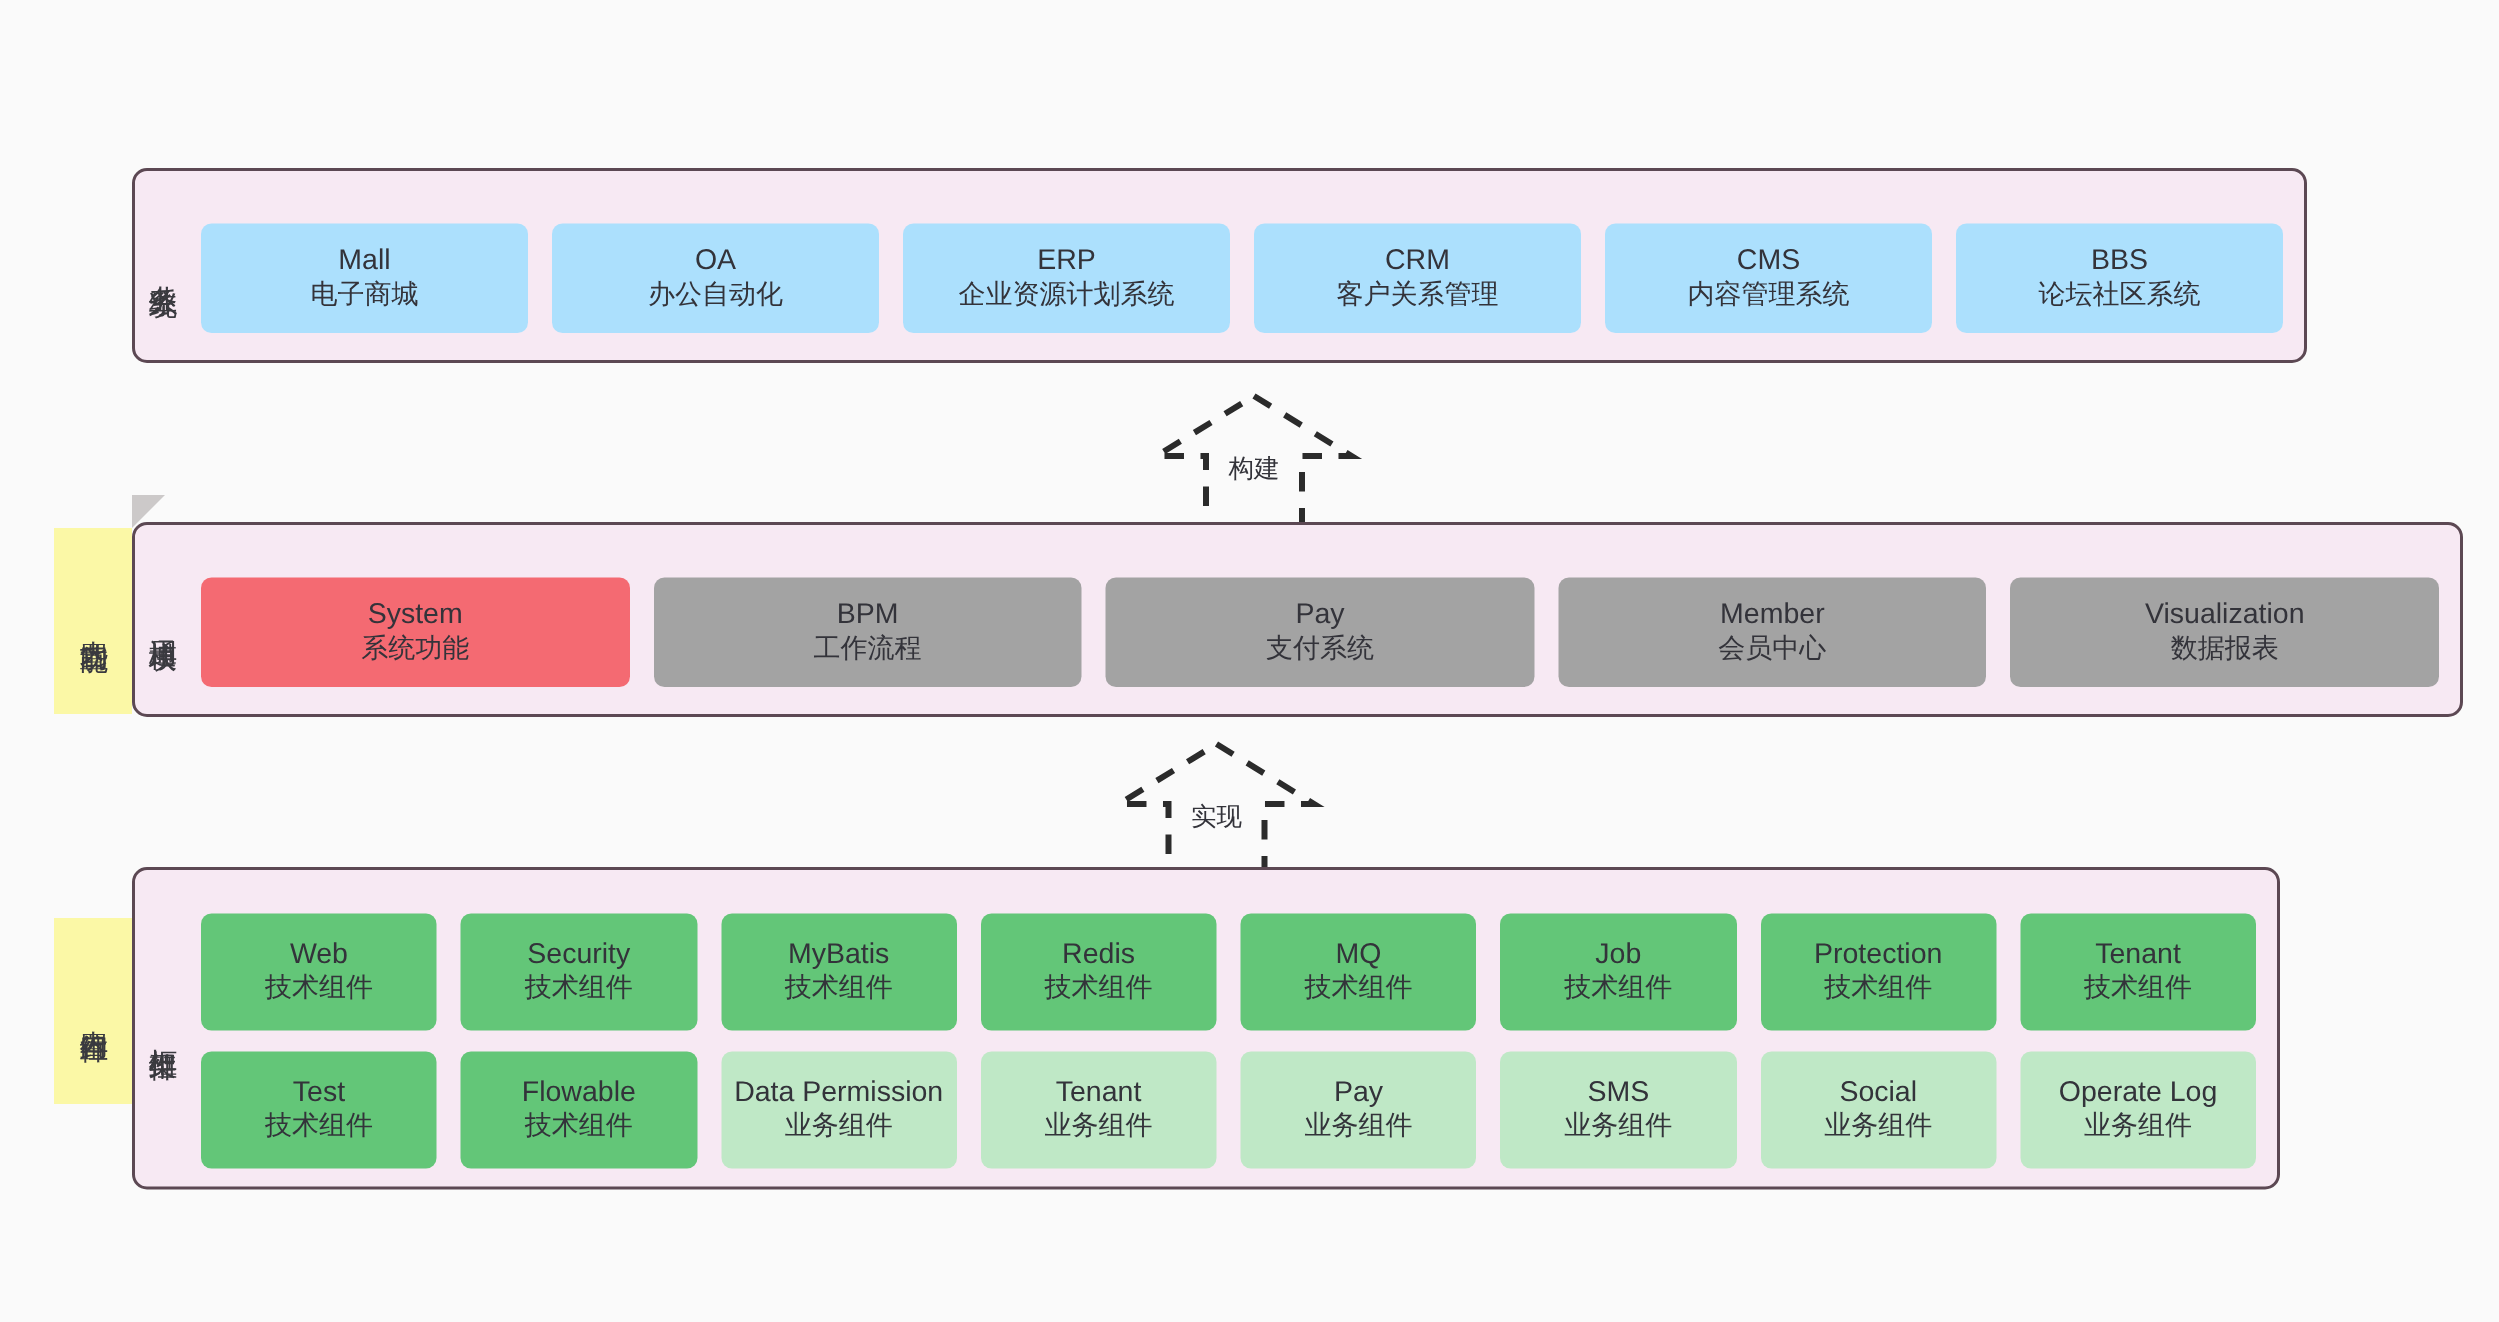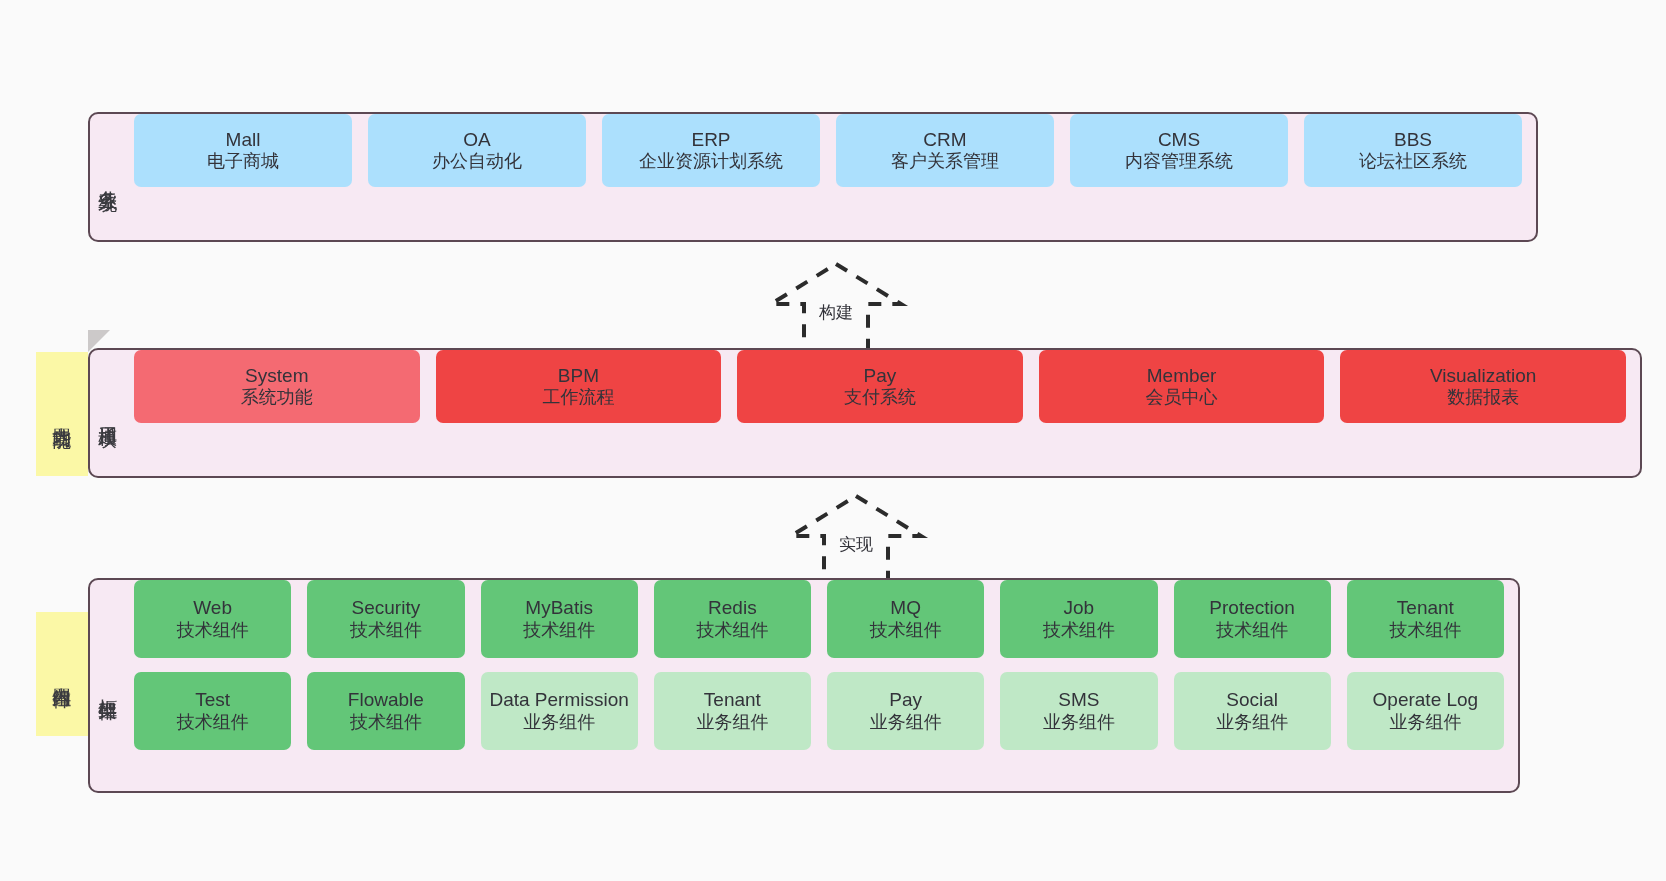--- a/index.html
+++ b/index.html
@@ -46,23 +46,23 @@
     writing-mode: vertical-rl;
     text-orientation: upright;
     white-space: pre;
     padding: 6px 0;
   }
 
   .layer-body {
     flex: 1 1 auto;
     display: flex;
     flex-direction: column;
-    justify-content: flex-start;
+    justify-content: center;
     gap: 14px;
-    padding: 0 14px 0 8px;
+    padding: 16px 14px 0 8px;
   }
 
   .row {
     display: flex;
     gap: 16px;
   }
 
   
   .node {
     flex: 1 1 0;
@@ -75,21 +75,21 @@
     text-align: center;
     line-height: 1.22;
     color: #33333a;
     padding: 4px 6px;
   }
   .node .en { font-size: 19px; }
   .node .cn { font-size: 18px; }
 
   .node.blue  { background: #ace0fd; }
   .node.red   { background: #f46a72; }
-  .node.pink  { background: #ef4444; }
+  .node.pink  { background: #a3a3a3; }
   .node.green { background: #63c678; }
   .node.lgreen{ background: #bfe8c6; }
 
   
   #layer-business { left: 88px;  top: 112px; width: 1450px; height: 130px; }
   #layer-common   { left: 88px;  top: 348px; width: 1554px; height: 130px; }
   #layer-framework{ left: 88px;  top: 578px; width: 1432px; height: 215px; }
 
   #layer-business  .node,
   #layer-common    .node { height: 73px; }
@@ -139,21 +139,21 @@
     left: 50%;
     top: 43px;
     transform: translateX(-50%);
     font-size: 17px;
     color: #33333a;
     background: #fafafa;
     padding: 0 2px;
     white-space: nowrap;
   }
   #connector-build    { left: 756px; top: 258px; }
-  #connector-implement{ left: 776px; top: 490px; }
+  #connector-implement{ left: 731px; top: 490px; }
 </style>
 </head>
 <body>
 
 <div class="canvas">
 
   <div class="layer" id="layer-business">
     <div class="layer-title">业务系统</div>
     <div class="layer-body">
       <div class="row">

